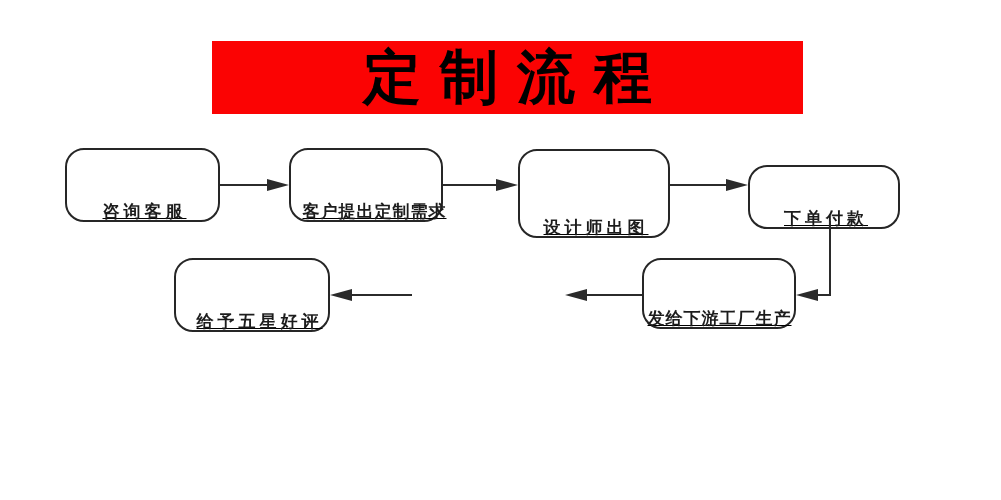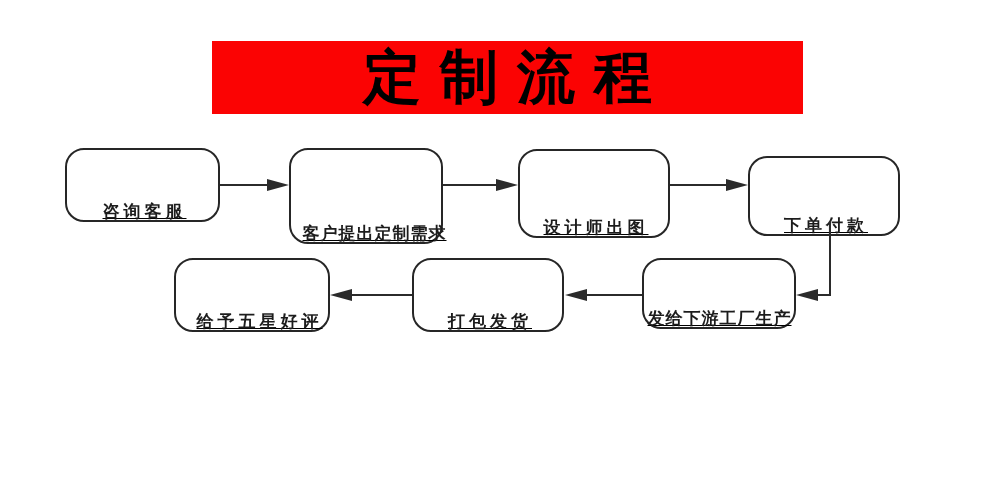--- a/index.html
+++ b/index.html
@@ -49,23 +49,23 @@
     font-weight: bold;
     color: #1c1c1c;
     letter-spacing: 4px;
     margin-right: -4px;
     white-space: nowrap;
     line-height: 1;
   }
   .node.tight .node-label { letter-spacing: 1px; margin-right: -1px; }
 
   .n1 { left: 65px;  top: 148px; width: 155px; height: 74px; }
-  .n2 { left: 289px; top: 148px; width: 154px; height: 96px; padding-left: 16px; }
+  .n2 { left: 289px; top: 148px; width: 154px; height: 74px; padding-left: 16px; }
   .n3 { left: 518px; top: 149px; width: 152px; height: 89px; }
-  .n4 { left: 748px; top: 156px; width: 152px; height: 80px; }
+  .n4 { left: 748px; top: 165px; width: 152px; height: 64px; }
   .n5 { left: 174px; top: 258px; width: 156px; height: 74px; padding-left: 11px; }
   .n6 { left: 412px; top: 258px; width: 152px; height: 74px; }
   .n7 { left: 642px; top: 258px; width: 154px; height: 71px; }
 
   
   .aline { position: absolute; background: #2b2b2b; }
   .ahead-right {
     position: absolute; width: 0; height: 0;
     border-top: 6px solid transparent;
     border-bottom: 6px solid transparent;
@@ -96,23 +96,20 @@
   <div class="node n3">
     <span class="node-label">设计师出图</span>
   </div>
   <div class="node n4">
     <span class="node-label">下单付款</span>
   </div>
 
   <div class="node n5">
     <span class="node-label">给予五星好评</span>
   </div>
-  <div class="node n6">
-    <span class="node-label">打包发货</span>
-  </div>
   <div class="node n7 tight">
     <span class="node-label">发给下游工厂生产</span>
   </div>
 
   <div>
     <div class="aline" style="left:220px; top:184px; width:50px; height:2px;"></div>
     <div class="ahead-right" style="left:267px; top:179px;"></div>
   </div>
 
   <div>

